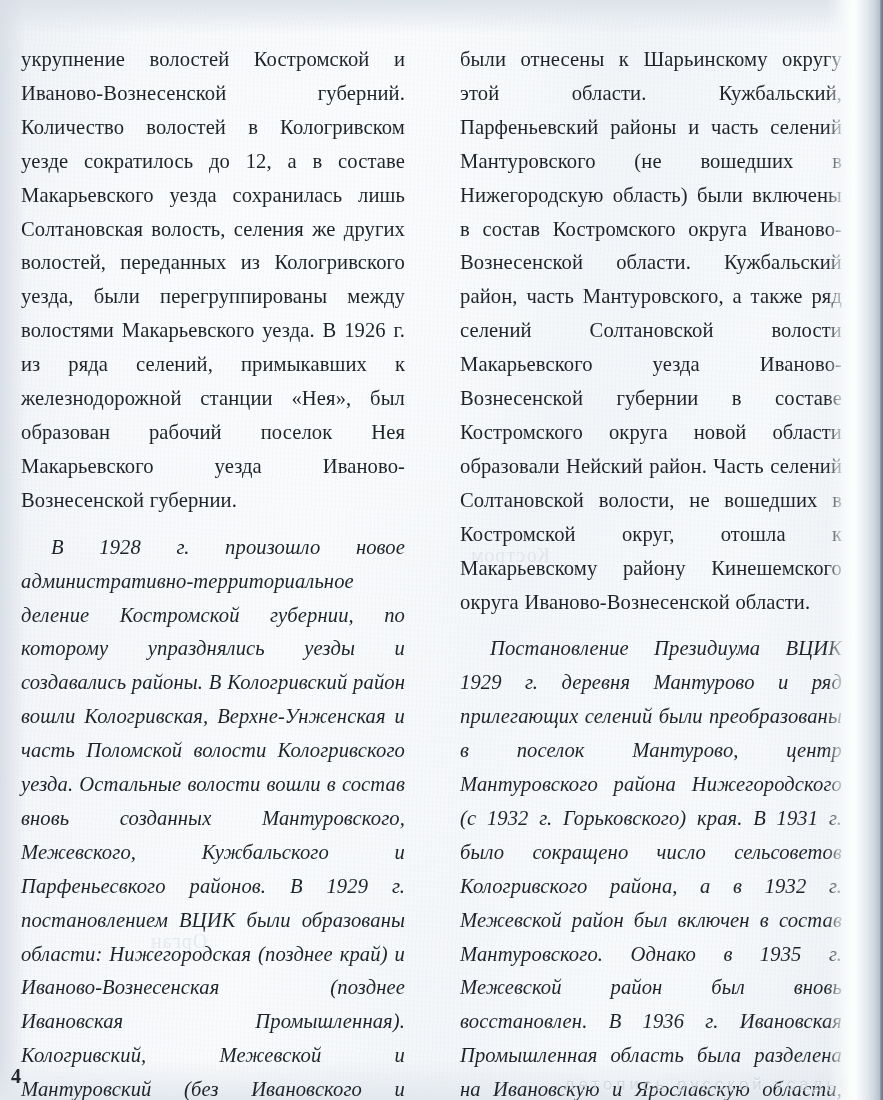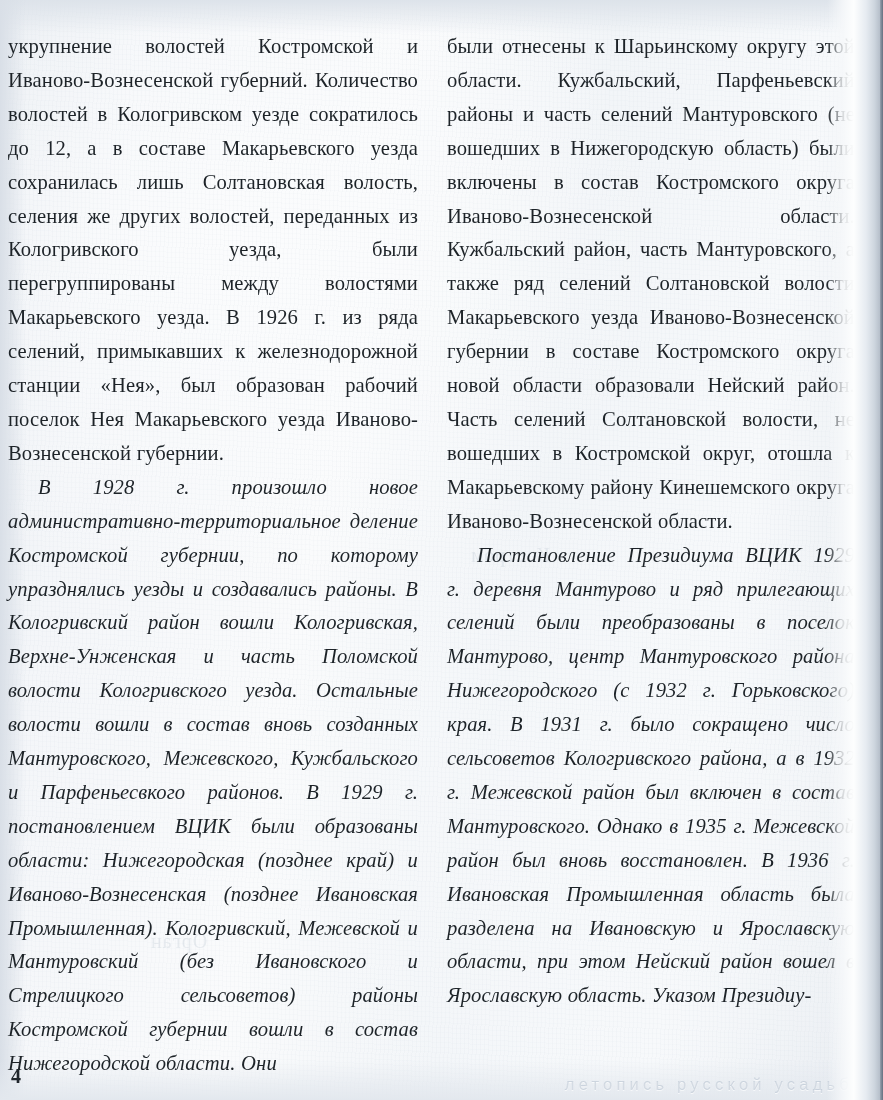--- a/index.html
+++ b/index.html
@@ -75,21 +75,21 @@
     font-size: 20.6px;
     line-height: 33.9px;
     text-align: justify;
     text-justify: inter-word;
     letter-spacing: .1px;
     word-spacing: .4px;
   }
   #col-left  { left: 8px; }
   #col-right { left: 447px; width: 408px; }
 
-  .para { margin: 0; text-indent: 30px; }
+  .para { margin: 13px; text-indent: 30px; }
   .para.first { text-indent: 0; }
   .para + .para { margin-top: 0; font-style: italic; }
 
   #page-number {
     position: absolute;
     left: 11px;
     bottom: 12px;
     font-size: 20px;
     font-weight: 700;
     color: #20262c;

